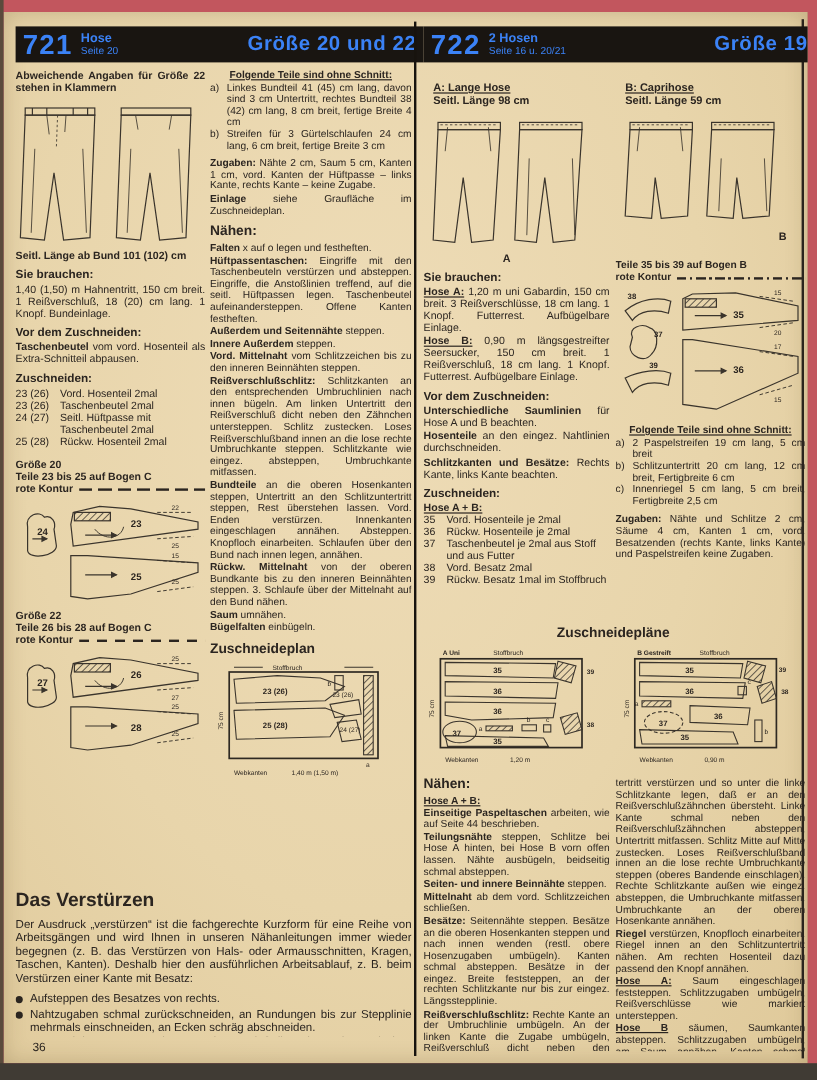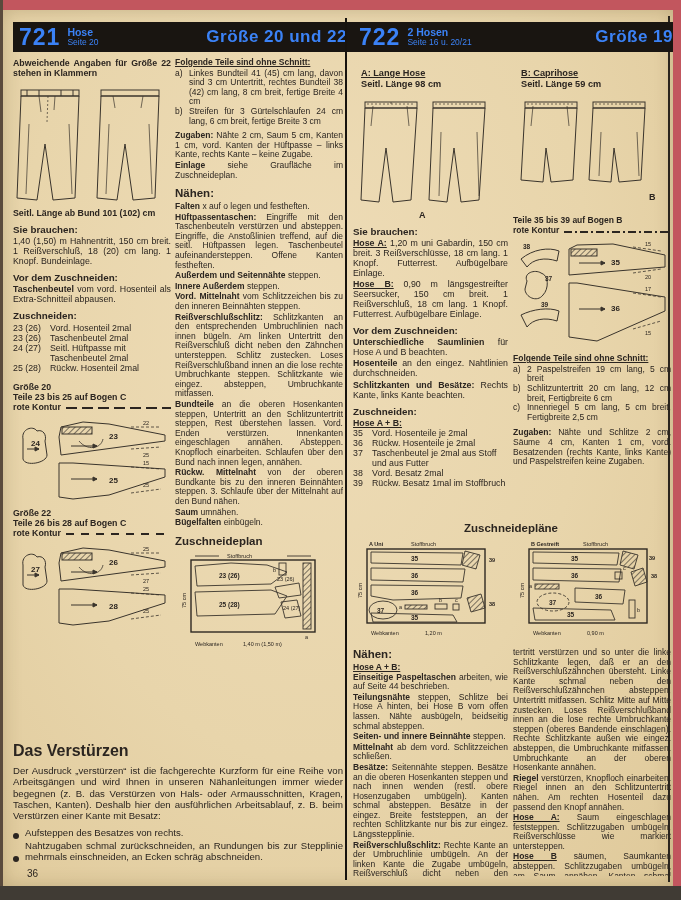--- a/index.html
+++ b/index.html
@@ -31,21 +31,21 @@
   .edge-right{position:absolute;left:665px;top:6px;width:2px;height:866px;background:#2a241d;}
 
   .body9{font-size:8.8px;line-height:1.14;}
   .body8{font-size:8.5px;line-height:1.13;}
   p.para{margin:0 0 1px 0;text-align:justify;}
   .hd{font-weight:700;font-size:9.8px;margin:6px 0 1px;}
   .hd:first-child{margin-top:0;}
   .hd-lg{font-weight:700;font-size:11.5px;margin:7px 0 2px;}
   .bold{font-weight:700;}
   .u{text-decoration:underline;}
-  .ulhead{font-weight:700;text-decoration:underline;margin:5px 0 1px;}
+  .ulhead{font-weight:700;text-decoration:underline;margin:5px 0 1px;text-align:center;}
   .cutrow{display:flex;gap:4px;margin:0;}
   .cutrow .cn{flex:none;width:33px;}
   .cutrow.narrow .cn{width:15px;}
   .cutrow .cl{flex:1;}
   .abc{display:flex;gap:3px;margin:0;}
   .abc .ak{flex:none;width:11px;}
   .abc .at{flex:1;text-align:justify;}
   .konturrow{display:flex;align-items:center;font-weight:700;}
   .dashline{flex:1;height:2px;margin:3px 0 0 5px;}
   .d-long{background:repeating-linear-gradient(90deg,#2b2520 0 11px,transparent 11px 16px);}
@@ -55,21 +55,21 @@
   .vhead .l1{text-decoration:underline;}
   svg{display:block;}
   svg text{font-family:"Liberation Sans",sans-serif;fill:#2b2520;}
   .pl{font-size:8px;font-weight:700;}
   .pm{font-size:6.5px;font-weight:700;}
   .ps{font-size:5.5px;}
   .pageno{font-size:10px;}
   .verst-title{font-weight:700;font-size:16px;margin:0 0 4px;}
   .verst-body{font-size:9.6px;line-height:1.18;}
   .bullets{margin-top:6px;}
-  .bullet{display:flex;gap:6px;margin:0 0 1px;align-items:flex-end;}
+  .bullet{display:flex;gap:6px;margin:0 0 1px;}
   .dot{flex:none;width:6px;height:6px;border-radius:50%;background:#2b2520;margin-top:3px;}
   .btext{flex:1;text-align:justify;}
   .r-top-label{position:absolute;}
   .plans-wrap{display:flex;gap:10px;}
 </style>
 </head>
 <body>
 
 <div class="paper">
 

